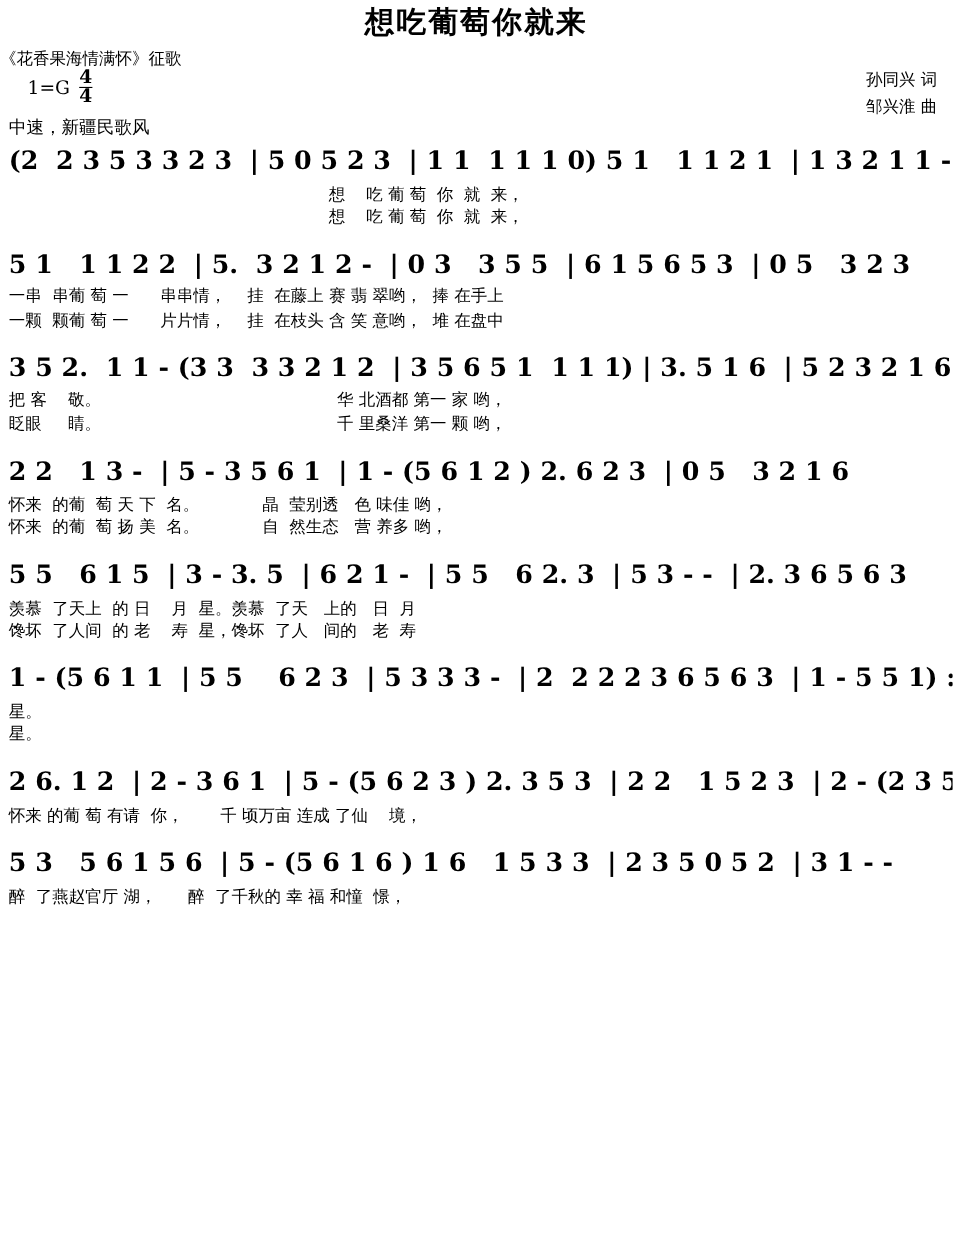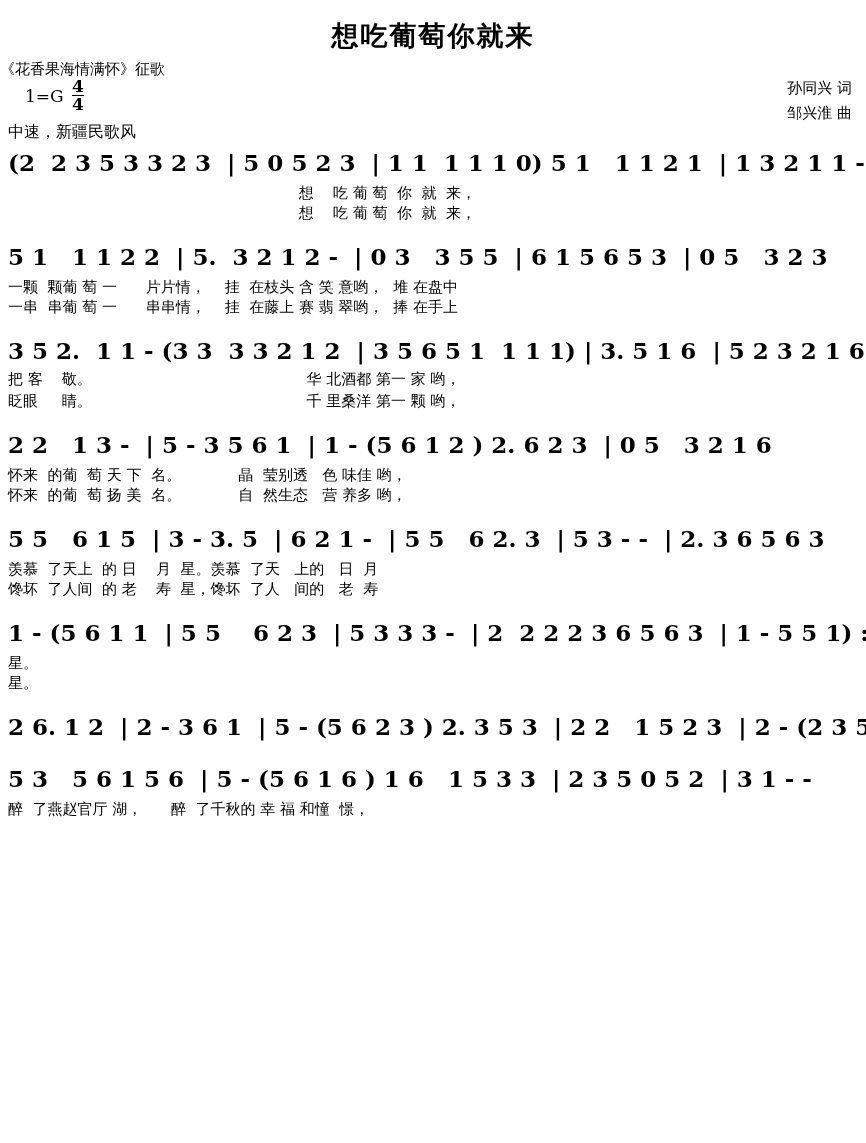--- a/index.html
+++ b/index.html
@@ -13,21 +13,21 @@
   }
   .sheet{position:relative;width:866px;height:1143px;}
 
   
   .title{
     text-align:center;
     font-family:"DejaVu Serif","Liberation Serif",serif;
     font-weight:bold;
     font-size:27px;
     letter-spacing:2px;
-    margin-top:18px;
+    margin-top:2px;
   }
   .subtitle{
     text-align:left;
     font-family:"DejaVu Serif","Liberation Serif",serif;
     font-size:15px;
     margin-top:6px;
   }
   .meta-left{
     position:absolute;left:8px;top:60px;
     font-family:"DejaVu Serif","Liberation Serif",serif;
@@ -110,22 +110,22 @@
 
     <div class="system">
       <div class="notes">(2  2 3 5 3 3 2 3  | 5 0 5 2 3  | 1 1  1 1 1 0) 5 1   1 1 2 1  | 1 3 2 1 1 -</div>
       <div class="lyric">                                                             想    吃 葡 萄  你  就  来，</div>
       <div class="lyric second">                                                             想    吃 葡 萄  你  就  来，</div>
     </div>
     <div class="spacer"></div>
 
     <div class="system">
       <div class="notes">5 1   1 1 2 2  | 5.  3 2 1 2 -  | 0 3   3 5 5  | 6 1 5 6 5 3  | 0 5   3 2 3</div>
+      <div class="lyric second">一串  串葡 萄 一      串串情，    挂  在藤上 赛 翡 翠哟，  捧 在手上</div>
       <div class="lyric">一颗  颗葡 萄 一      片片情，    挂  在枝头 含 笑 意哟，  堆 在盘中</div>
-      <div class="lyric second">一串  串葡 萄 一      串串情，    挂  在藤上 赛 翡 翠哟，  捧 在手上</div>
     </div>
     <div class="spacer"></div>
 
     <div class="system">
       <div class="notes">3 5 2.  1 1 - (3 3  3 3 2 1 2  | 3 5 6 5 1  1 1 1) | 3. 5 1 6  | 5 2 3 2 1 6</div>
       <div class="lyric second">把 客    敬。                                             华 北酒都 第一 家 哟，</div>
       <div class="lyric">眨眼     睛。                                             千 里桑洋 第一 颗 哟，</div>
     </div>
     <div class="spacer"></div>
 
@@ -145,20 +145,21 @@
 
     <div class="system">
       <div class="notes">1 - (5 6 1 1  | 5 5    6 2 3  | 5 3 3 3 -  | 2  2 2 2 3 6 5 6 3  | 1 - 5 5 1) :‖</div>
       <div class="lyric">星。</div>
       <div class="lyric second">星。</div>
     </div>
     <div class="spacer"></div>
 
     <div class="system">
       <div class="notes">2 6. 1 2  | 2 - 3 6 1  | 5 - (5 6 2 3 ) 2. 3 5 3  | 2 2   1 5 2 3  | 2 - (2 3 5 6 )</div>
+      <div class="lyric">怀来 的葡 萄 有请  你，       千 顷万亩 连成 了仙    境，</div>
     </div>
     <div class="spacer"></div>
 
     <div class="system">
       <div class="notes">5 3   5 6 1 5 6  | 5 - (5 6 1 6 ) 1 6   1 5 3 3  | 2 3 5 0 5 2  | 3 1 - -</div>
       <div class="lyric">醉  了燕赵官厅 湖，      醉  了千秋的 幸 福 和憧  憬，</div>
     </div>
     <div class="spacer"></div>
 
 

